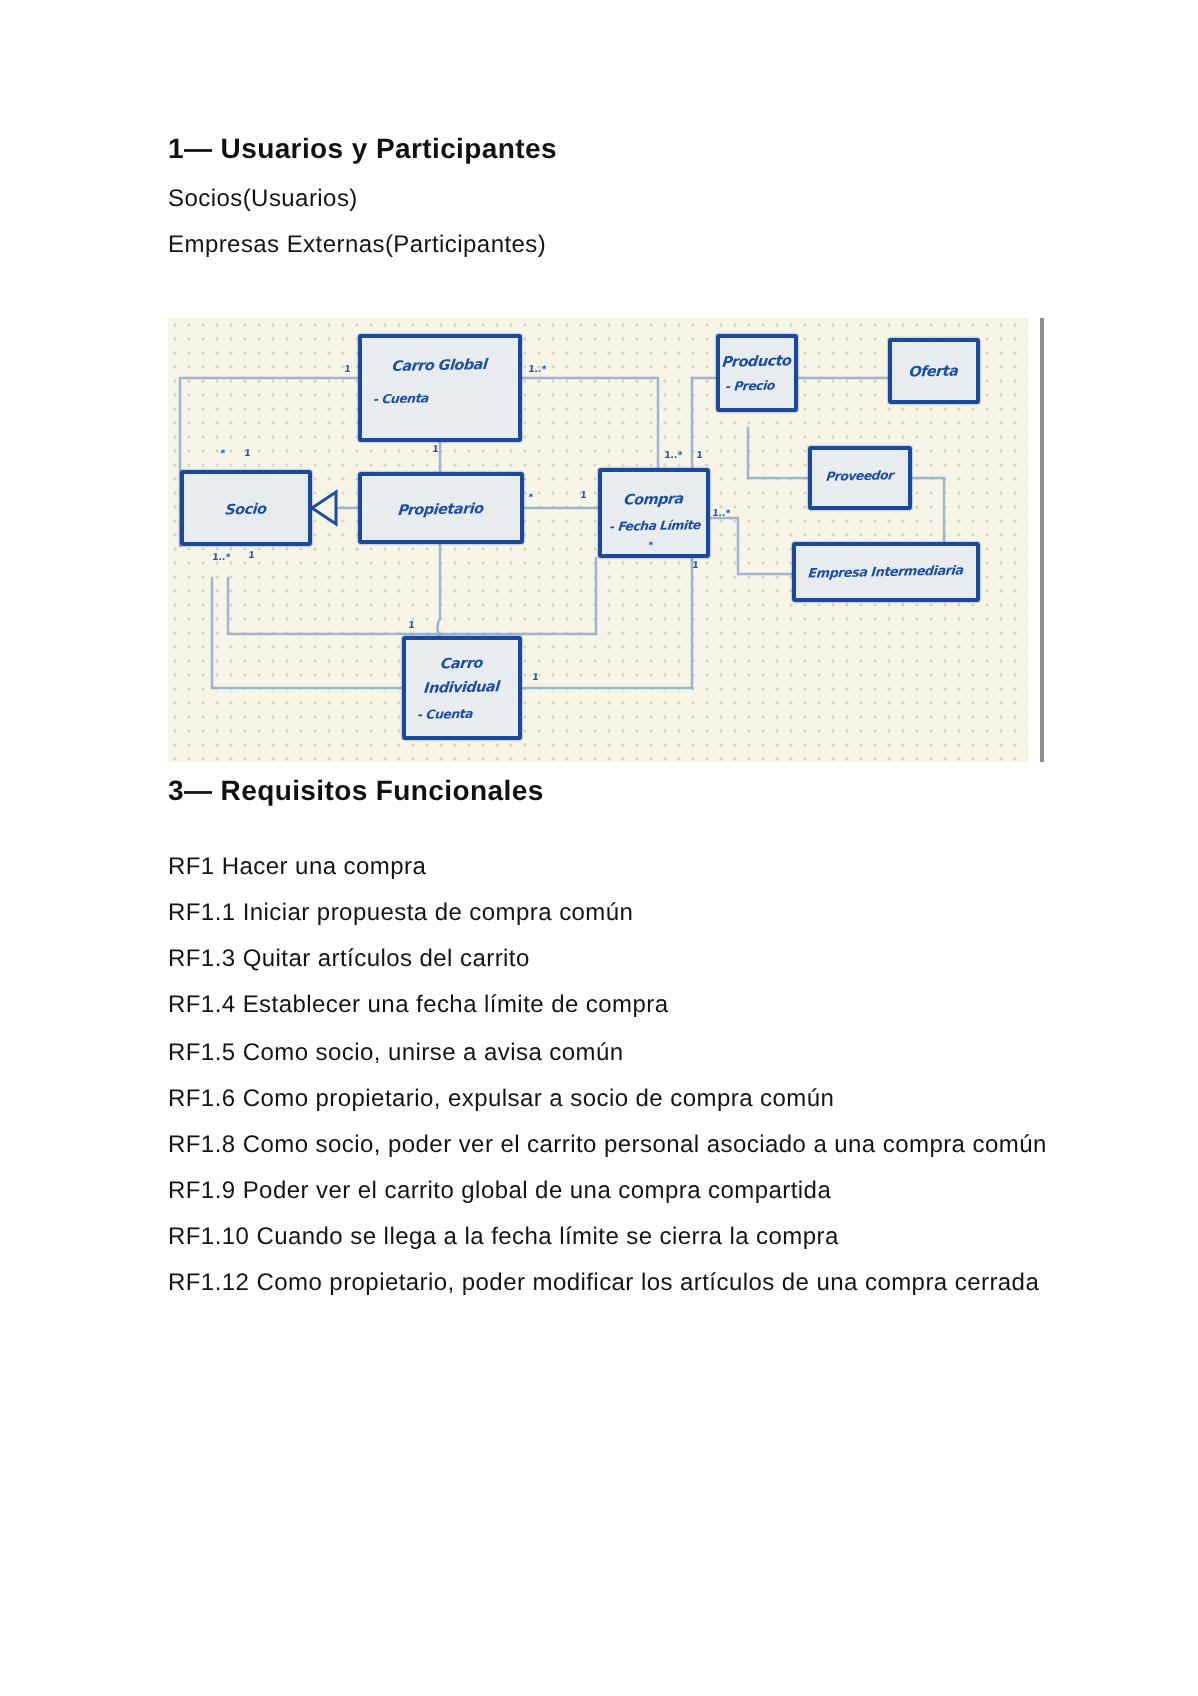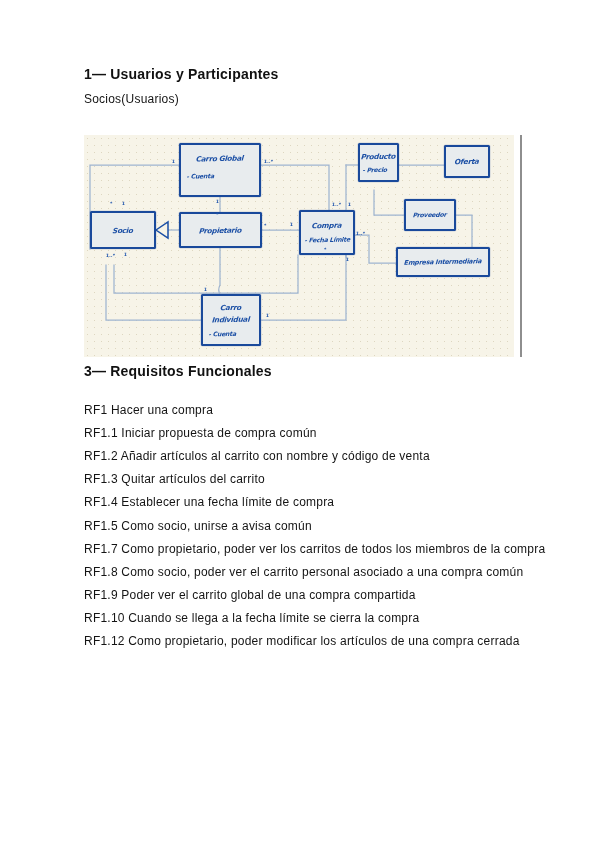--- a/index.html
+++ b/index.html
@@ -118,20 +118,21 @@
   }
 </style>
 </head>
 <body>
 
 <div class="page">
   <div class="content">
 
     <div class="heading">1— Usuarios y Participantes</div>
     <div class="line">Socios(Usuarios)</div>
+    <div class="line">Empresas Externas(Participantes)</div>
 
     <div class="spacer-lg"></div>
 
 
     <div class="diagram-wrap">
       <div class="diagram">
 
         <svg class="diagram-svg" viewBox="0 0 430 222">
           <g stroke="#9fb4cf" stroke-width="1.25" fill="none" stroke-linecap="square">
 
@@ -235,24 +236,23 @@
     </div>
 
     <div class="spacer-sm"></div>
 
     <div class="heading">3— Requisitos Funcionales</div>
 
     <div class="spacer-md"></div>
 
     <div class="line rf-head">RF1 Hacer una compra</div>
     <div class="line">RF1.1 Iniciar propuesta de compra común</div>
-    <div class="line">RF1.2 Añadir artículos al carrito con nombre y código de venta</div>
     <div class="line">RF1.3 Quitar artículos del carrito</div>
     <div class="line">RF1.4 Establecer una fecha límite de compra</div>
     <div class="line">RF1.5 Como socio, unirse a avisa común</div>
-    <div class="line">RF1.7 Como propietario, poder ver los carritos de todos los miembros de la compra</div>
+    <div class="line">RF1.6 Como propietario, expulsar a socio de compra común</div>
     <div class="line">RF1.8 Como socio, poder ver el carrito personal asociado a una compra común</div>
     <div class="line">RF1.9 Poder ver el carrito global de una compra compartida</div>
     <div class="line">RF1.10 Cuando se llega a la fecha límite se cierra la compra</div>
     <div class="line">RF1.12 Como propietario, poder modificar los artículos de una compra cerrada</div>
 
   </div>
 </div>
 
 </body></html>

